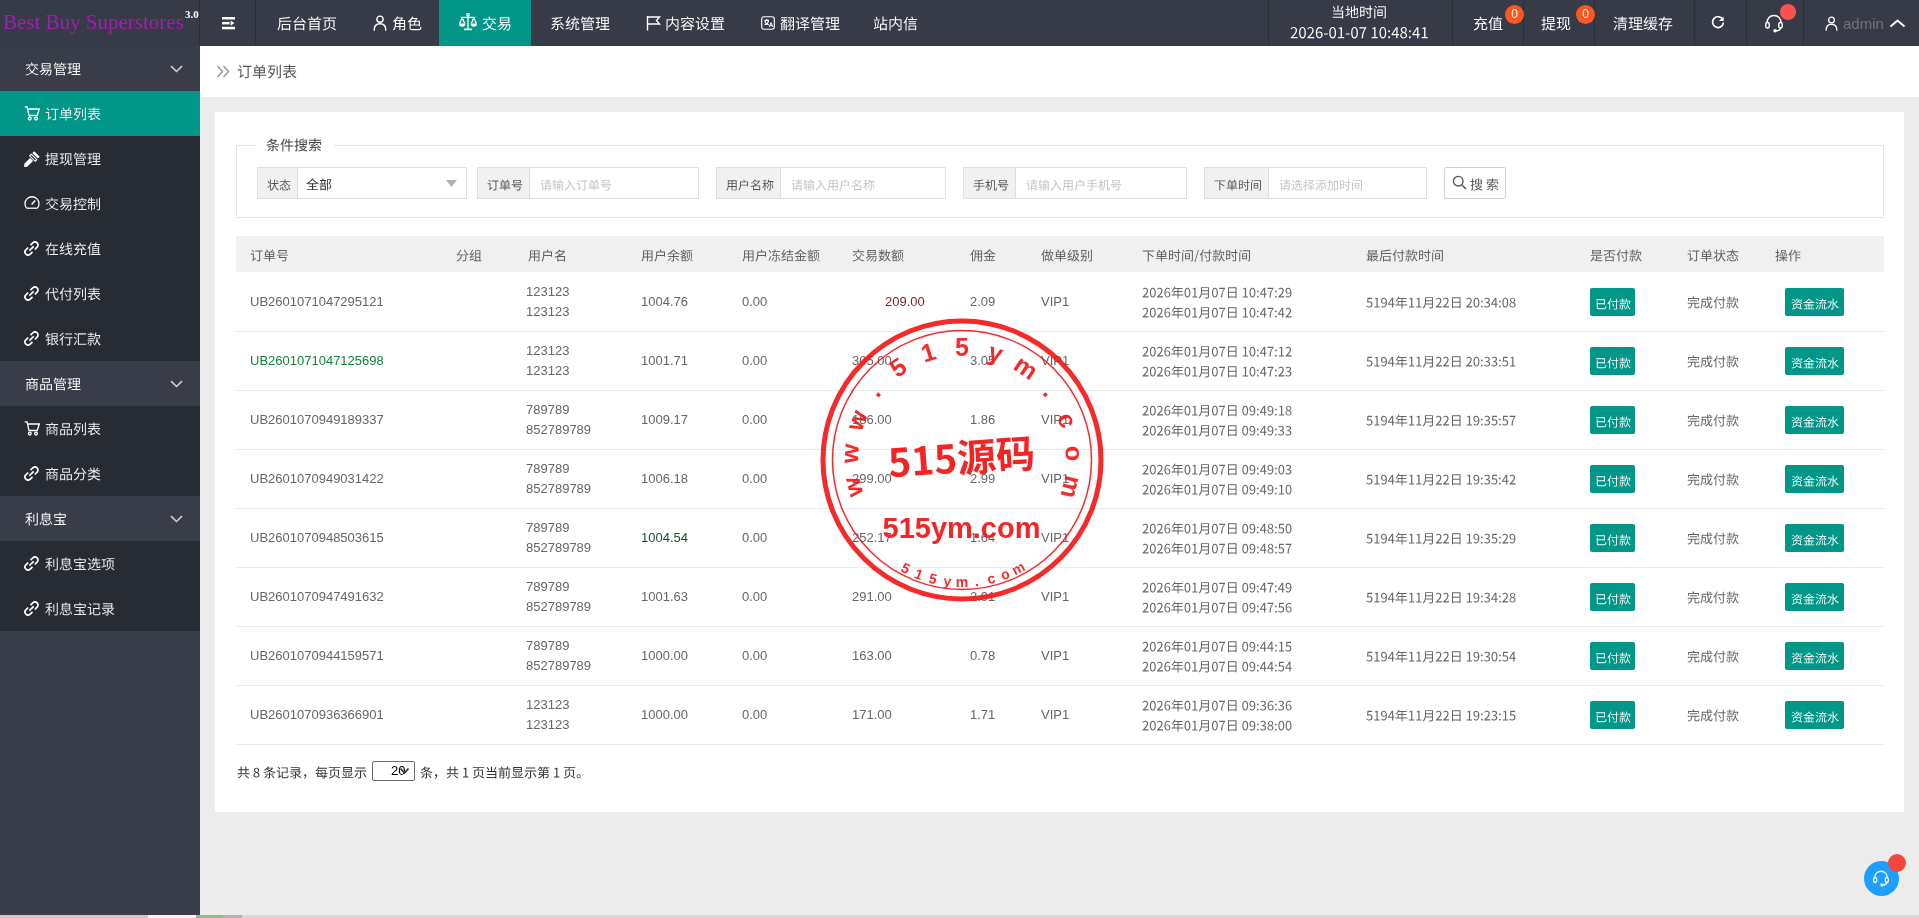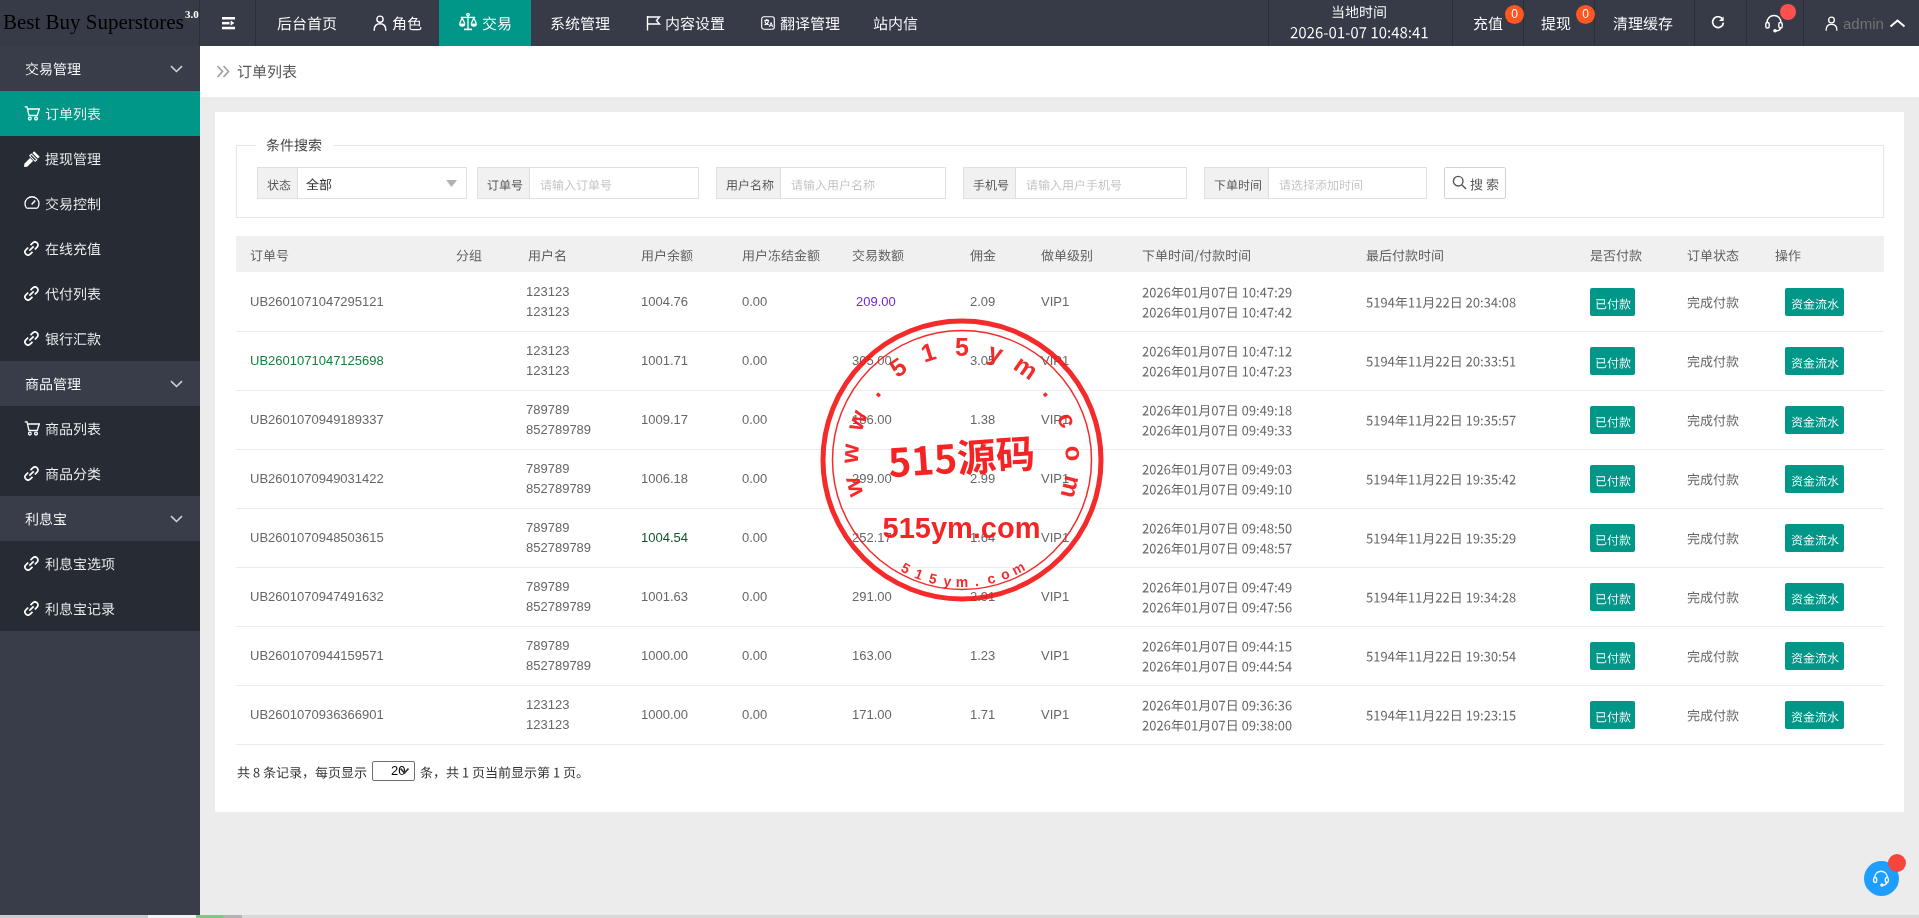--- a/index.html
+++ b/index.html
@@ -135,21 +135,21 @@
       <path id="g126" d="M82 0H527V120H388V741H279C232 711 182 692 107 679V587H242V120H82Z"></path>
       <path id="g127" d="M588 383H819V327H588ZM588 518H819V464H588ZM499 202C474 139 434 69 395 22C422 8 467 -18 489 -36C527 16 574 100 605 171ZM783 173C815 109 855 25 873 -27L984 21C963 70 920 153 887 213ZM75 756C127 724 203 678 239 649L312 744C273 771 195 814 145 842ZM28 486C80 456 155 411 191 383L263 480C223 506 147 546 96 572ZM40 -12 150 -77C194 22 241 138 279 246L181 311C138 194 81 66 40 -12ZM482 604V241H641V27C641 16 637 13 625 13C614 13 573 13 538 14C551 -15 564 -58 568 -89C631 -90 677 -88 712 -72C747 -56 755 -27 755 24V241H930V604H738L777 670L664 690H959V797H330V520C330 358 321 129 208 -26C237 -39 288 -71 309 -90C429 77 447 342 447 520V690H641C636 664 626 633 616 604Z"></path>
       <path id="g128" d="M419 218V112H776V218ZM487 652C480 543 465 402 451 315H483L828 314C813 131 794 52 772 31C762 20 752 18 736 18C717 18 678 18 637 22C654 -7 667 -53 669 -85C717 -87 761 -86 789 -83C822 -79 845 -69 869 -42C904 -4 926 104 946 369C948 383 950 416 950 416H839C854 541 869 683 876 795L792 803L773 798H439V690H753C746 608 736 507 725 416H576C585 489 593 573 599 645ZM43 805V697H150C125 564 84 441 21 358C37 323 59 247 63 216C77 233 91 252 104 272V-42H205V33H382V494H208C230 559 248 628 262 697H404V805ZM205 389H279V137H205Z"></path>
     </defs>
   </svg>
 <div style="position:absolute;left:0.0px;top:0.0px;width:1919.0px;height:918.0px;background:#ececec"></div>
 <div style="position:absolute;left:0.0px;top:0.0px;width:1919.0px;height:46.0px;background:#363b47"></div>
 <div style="position:absolute;left:0.0px;top:46.0px;width:200.0px;height:872.0px;background:#393d49"></div>
 <div style="position:absolute;left:200.0px;top:46.0px;width:1719.0px;height:51.0px;background:#fff"></div>
 <div style="position:absolute;left:215.0px;top:112.0px;width:1689.0px;height:700.0px;background:#fff"></div>
-<div style="position:absolute;left:3.0px;top:9.0px;font:400 21px 'Liberation Serif',serif;color:#000000;line-height:26px;white-space:pre">Best Buy Superstores</div>
+<div style="position:absolute;left:3.0px;top:9.0px;font:400 21px 'Liberation Serif',serif;color:#a21caf;line-height:26px;white-space:pre">Best Buy Superstores</div>
 <div style="position:absolute;left:185.0px;top:7.0px;font:700 11px 'Liberation Serif',serif;color:#fff;line-height:14px;white-space:pre">3.0</div>
 <svg style="position:absolute;left:222px;top:16.5px" width="13" height="13" viewBox="0 0 13 13">
 <g fill="#fff">
       <rect x="0" y="0" width="13" height="2.5"></rect>
       <rect x="0" y="4.9" width="7.5" height="2.5"></rect>
 <path d="M8.6 3.5 L12.4 6.1 L8.6 8.7 Z"></path>
       <rect x="0" y="9.8" width="13" height="2.5"></rect>
     </g>
   </svg>
 <div style="position:absolute;left:199.0px;top:0.0px;width:1.0px;height:46.0px;background:rgba(0,0,0,.22)"></div>
@@ -760,21 +760,21 @@
         <use href="#g103" x="0"></use>
         <use href="#g104" x="1000"></use>
       </g>
     </svg></div>
 <div style="position:absolute;left:236.0px;top:331.0px;width:1648.0px;height:1.0px;background:#ebebeb"></div>
 <div style="position:absolute;left:250.0px;top:293.5px;font:400 13px 'Liberation Sans',sans-serif;color:#666;line-height:16px;white-space:pre">UB2601071047295121</div>
 <div style="position:absolute;left:526.0px;top:283.5px;font:400 13px 'Liberation Sans',sans-serif;color:#666;line-height:16px;white-space:pre">123123</div>
 <div style="position:absolute;left:526.0px;top:303.5px;font:400 13px 'Liberation Sans',sans-serif;color:#666;line-height:16px;white-space:pre">123123</div>
 <div style="position:absolute;left:641.0px;top:293.5px;font:400 13px 'Liberation Sans',sans-serif;color:#666;line-height:16px;white-space:pre">1004.76</div>
 <div style="position:absolute;left:742.0px;top:293.5px;font:400 13px 'Liberation Sans',sans-serif;color:#666;line-height:16px;white-space:pre">0.00</div>
-<div style="position:absolute;left:856px;top:293.5px;font:400 13px 'Liberation Sans',sans-serif;color:#6d28d9;line-height:16px;white-space:pre">209.00</div>
+<div style="position:absolute;left:885px;top:293.5px;font:400 13px 'Liberation Sans',sans-serif;color:#7f1d1d;line-height:16px;white-space:pre">209.00</div>
 <div style="position:absolute;left:970.0px;top:293.5px;font:400 13px 'Liberation Sans',sans-serif;color:#666;line-height:16px;white-space:pre">2.09</div>
 <div style="position:absolute;left:1041.0px;top:293.5px;font:400 13px 'Liberation Sans',sans-serif;color:#666;line-height:16px;white-space:pre">VIP1</div>
 <div style="position:absolute;left:1142.0px;top:285.0px;width:150px;height:13px"><svg width="150" height="13" viewBox="0 0 150 13">
       <g fill="#666" transform="translate(0,11.4) scale(0.01300,-0.01300)">
         <use href="#g24" x="0"></use>
         <use href="#g25" x="555"></use>
         <use href="#g24" x="1110"></use>
         <use href="#g26" x="1665"></use>
         <use href="#g105" x="2220"></use>
         <use href="#g25" x="3220"></use>
@@ -967,21 +967,21 @@
         <use href="#g116" x="3000"></use>
       </g>
     </svg></div>
 <div style="position:absolute;left:236.0px;top:449.0px;width:1648.0px;height:1.0px;background:#ebebeb"></div>
 <div style="position:absolute;left:250.0px;top:411.5px;font:400 13px 'Liberation Sans',sans-serif;color:#666;line-height:16px;white-space:pre">UB2601070949189337</div>
 <div style="position:absolute;left:526.0px;top:401.5px;font:400 13px 'Liberation Sans',sans-serif;color:#666;line-height:16px;white-space:pre">789789</div>
 <div style="position:absolute;left:526.0px;top:421.5px;font:400 13px 'Liberation Sans',sans-serif;color:#666;line-height:16px;white-space:pre">852789789</div>
 <div style="position:absolute;left:641.0px;top:411.5px;font:400 13px 'Liberation Sans',sans-serif;color:#666;line-height:16px;white-space:pre">1009.17</div>
 <div style="position:absolute;left:742.0px;top:411.5px;font:400 13px 'Liberation Sans',sans-serif;color:#666;line-height:16px;white-space:pre">0.00</div>
 <div style="position:absolute;left:852.0px;top:411.5px;font:400 13px 'Liberation Sans',sans-serif;color:#666;line-height:16px;white-space:pre">186.00</div>
-<div style="position:absolute;left:970.0px;top:411.5px;font:400 13px 'Liberation Sans',sans-serif;color:#666;line-height:16px;white-space:pre">1.38</div>
+<div style="position:absolute;left:970.0px;top:411.5px;font:400 13px 'Liberation Sans',sans-serif;color:#666;line-height:16px;white-space:pre">1.86</div>
 <div style="position:absolute;left:1041.0px;top:411.5px;font:400 13px 'Liberation Sans',sans-serif;color:#666;line-height:16px;white-space:pre">VIP1</div>
 <div style="position:absolute;left:1142.0px;top:403.0px;width:150px;height:13px"><svg width="150" height="13" viewBox="0 0 150 13">
       <g fill="#666" transform="translate(0,11.4) scale(0.01300,-0.01300)">
         <use href="#g24" x="0"></use>
         <use href="#g25" x="555"></use>
         <use href="#g24" x="1110"></use>
         <use href="#g26" x="1665"></use>
         <use href="#g105" x="2220"></use>
         <use href="#g25" x="3220"></use>
         <use href="#g28" x="3775"></use>
@@ -1379,21 +1379,21 @@
         <use href="#g116" x="3000"></use>
       </g>
     </svg></div>
 <div style="position:absolute;left:236.0px;top:685.0px;width:1648.0px;height:1.0px;background:#ebebeb"></div>
 <div style="position:absolute;left:250.0px;top:647.5px;font:400 13px 'Liberation Sans',sans-serif;color:#666;line-height:16px;white-space:pre">UB2601070944159571</div>
 <div style="position:absolute;left:526.0px;top:637.5px;font:400 13px 'Liberation Sans',sans-serif;color:#666;line-height:16px;white-space:pre">789789</div>
 <div style="position:absolute;left:526.0px;top:657.5px;font:400 13px 'Liberation Sans',sans-serif;color:#666;line-height:16px;white-space:pre">852789789</div>
 <div style="position:absolute;left:641.0px;top:647.5px;font:400 13px 'Liberation Sans',sans-serif;color:#666;line-height:16px;white-space:pre">1000.00</div>
 <div style="position:absolute;left:742.0px;top:647.5px;font:400 13px 'Liberation Sans',sans-serif;color:#666;line-height:16px;white-space:pre">0.00</div>
 <div style="position:absolute;left:852.0px;top:647.5px;font:400 13px 'Liberation Sans',sans-serif;color:#666;line-height:16px;white-space:pre">163.00</div>
-<div style="position:absolute;left:970.0px;top:647.5px;font:400 13px 'Liberation Sans',sans-serif;color:#666;line-height:16px;white-space:pre">1.23</div>
+<div style="position:absolute;left:970.0px;top:647.5px;font:400 13px 'Liberation Sans',sans-serif;color:#666;line-height:16px;white-space:pre">0.78</div>
 <div style="position:absolute;left:1041.0px;top:647.5px;font:400 13px 'Liberation Sans',sans-serif;color:#666;line-height:16px;white-space:pre">VIP1</div>
 <div style="position:absolute;left:1142.0px;top:639.0px;width:150px;height:13px"><svg width="150" height="13" viewBox="0 0 150 13">
       <g fill="#666" transform="translate(0,11.4) scale(0.01300,-0.01300)">
         <use href="#g24" x="0"></use>
         <use href="#g25" x="555"></use>
         <use href="#g24" x="1110"></use>
         <use href="#g26" x="1665"></use>
         <use href="#g105" x="2220"></use>
         <use href="#g25" x="3220"></use>
         <use href="#g28" x="3775"></use>

